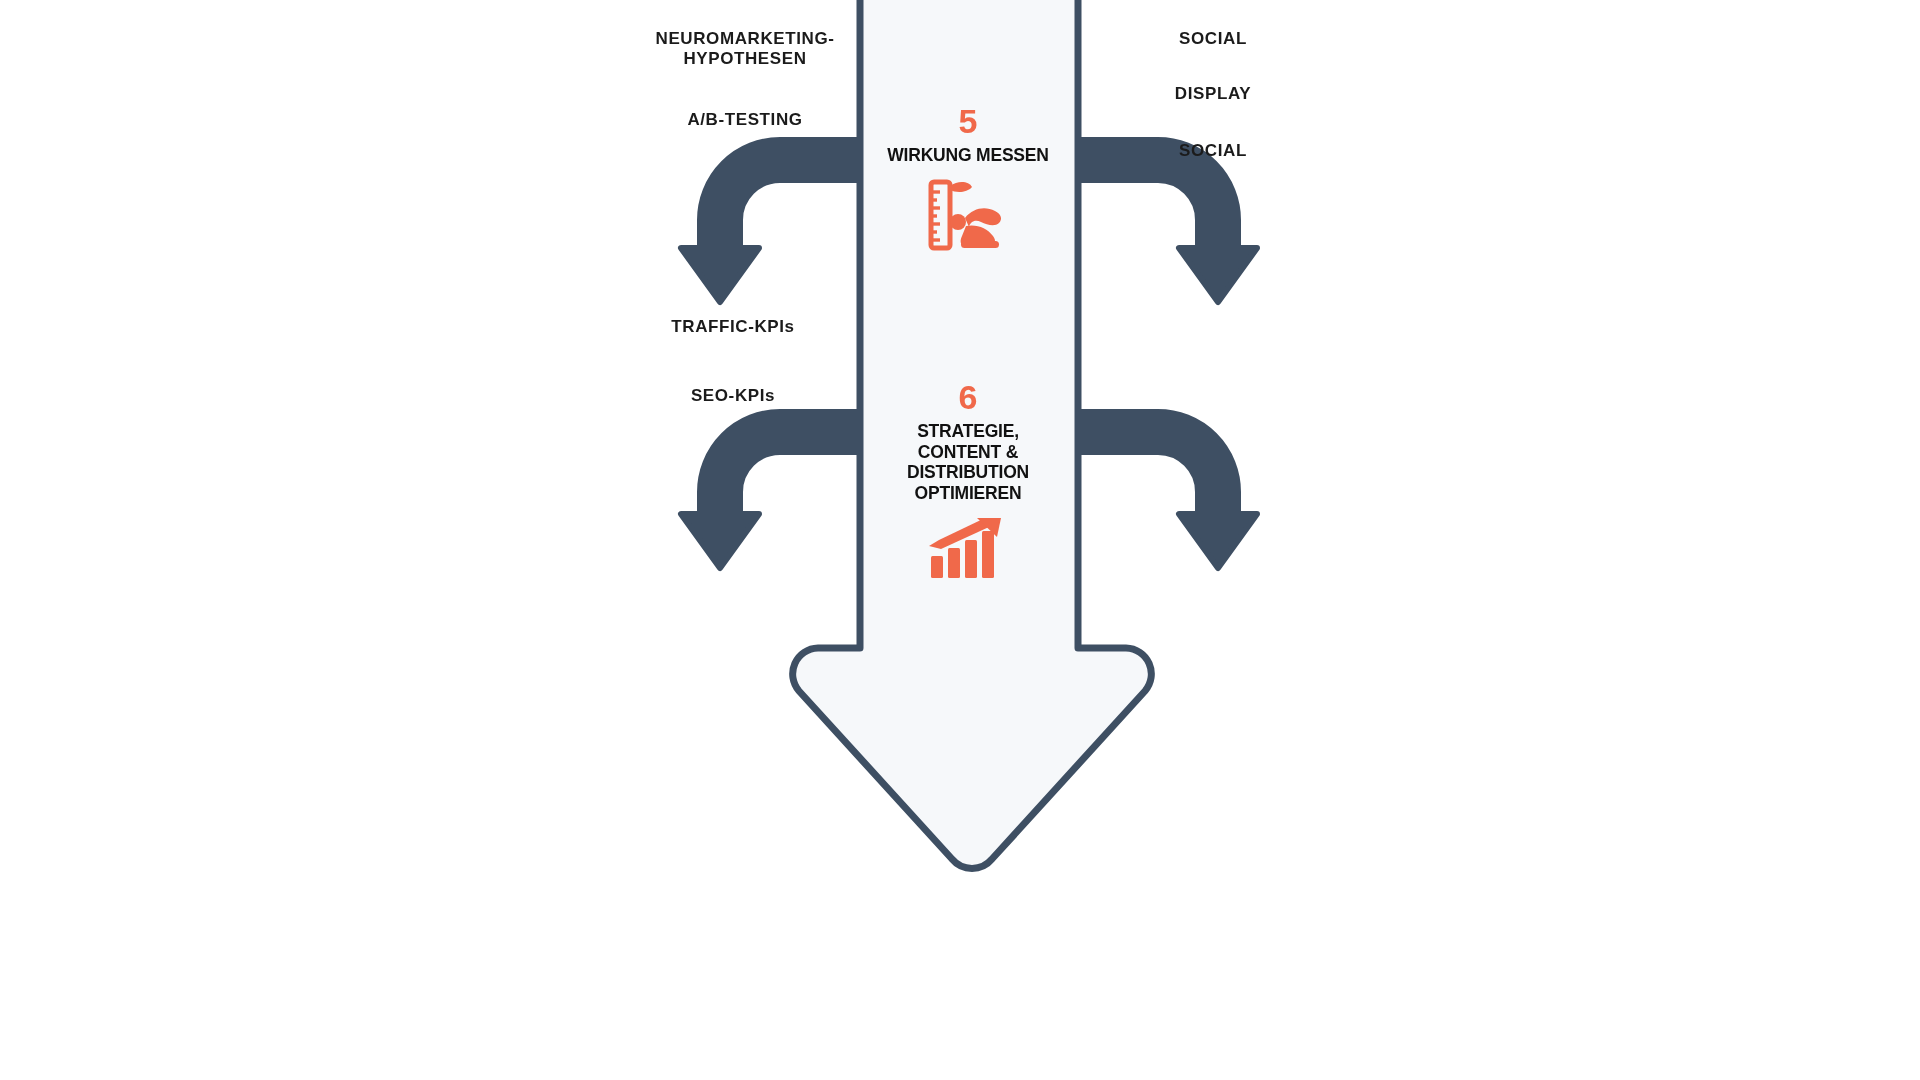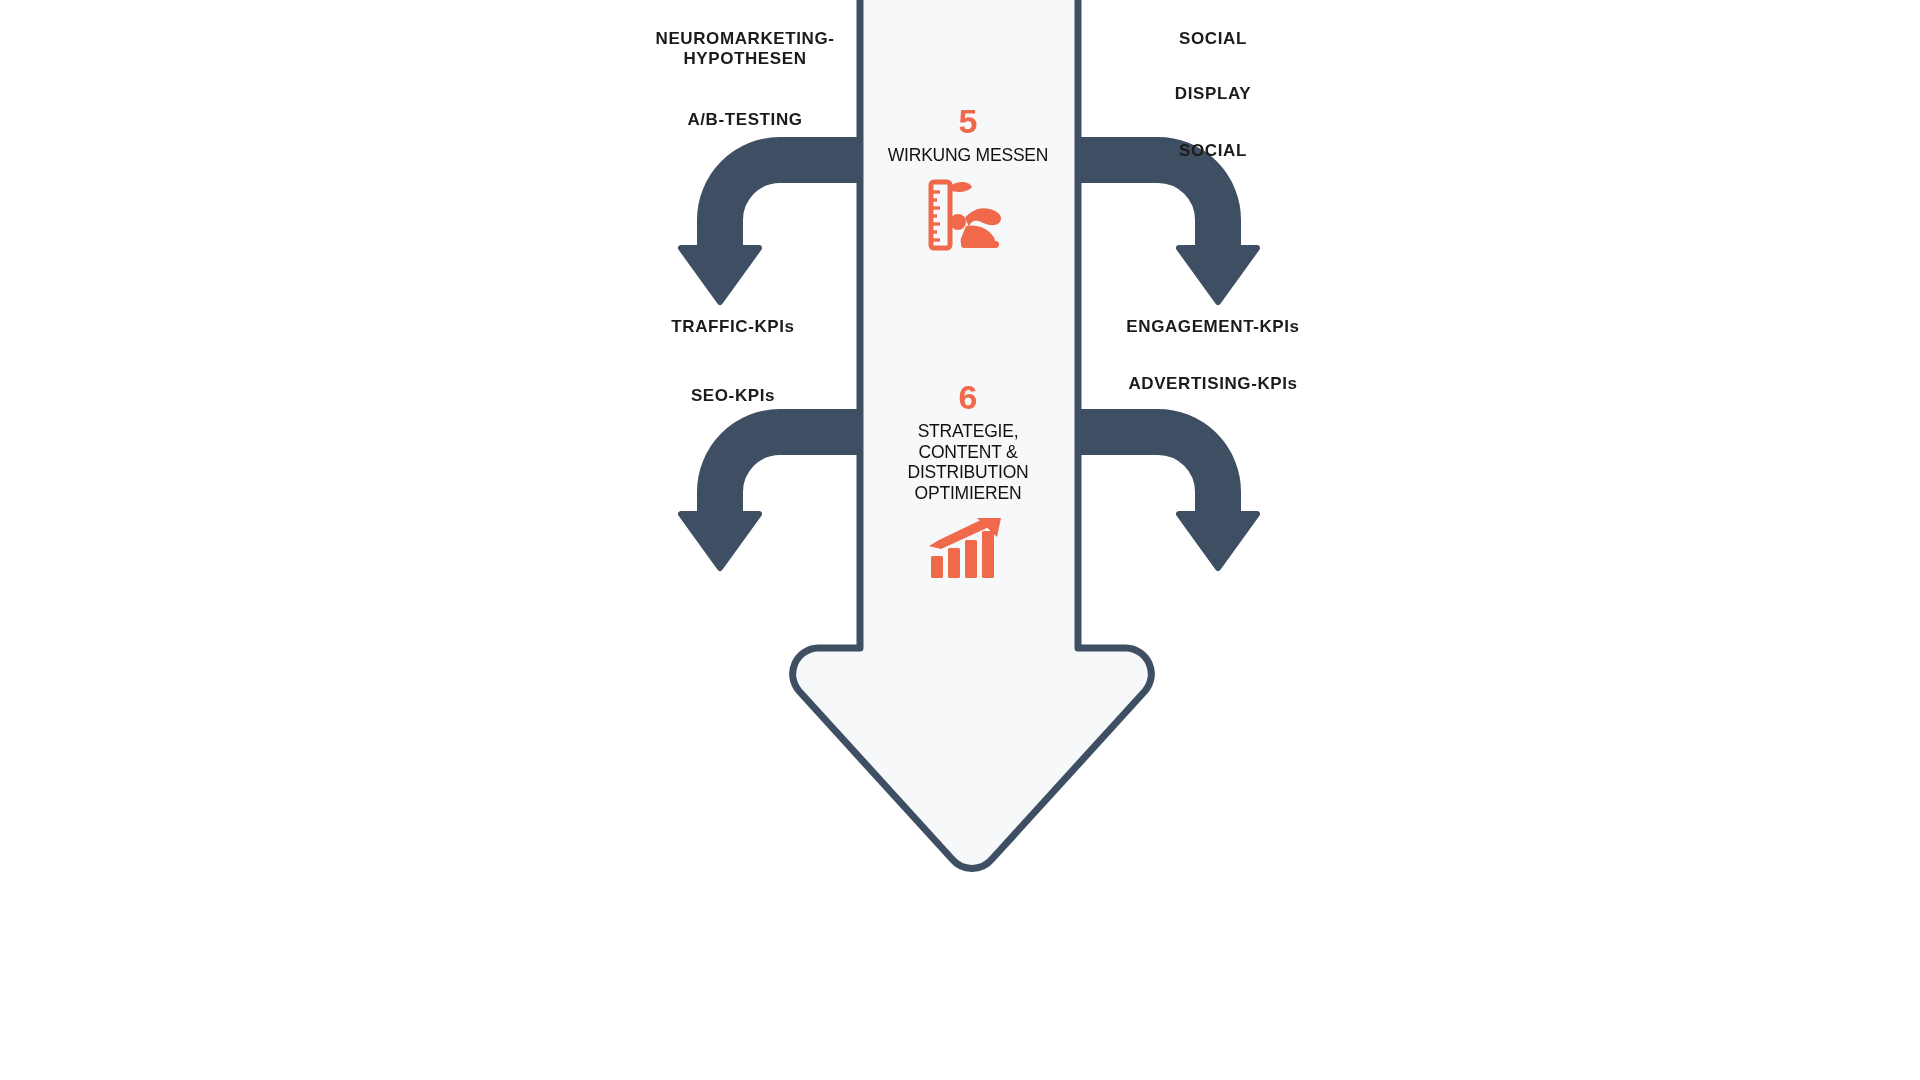--- a/index.html
+++ b/index.html
@@ -54,21 +54,21 @@
   .step-num {
     font-family: "Liberation Sans", sans-serif;
     font-weight: 700;
     font-size: 34px;
     line-height: 1;
     color: #F0694A;
     letter-spacing: 0px;
   }
   .step-title {
     font-family: "Liberation Sans", sans-serif;
-    font-weight: 400;
+    font-weight: 700;
     font-size: 17.5px;
     line-height: 1.18;
     color: #111111;
     letter-spacing: -0.2px;
     margin-top: 7px;
     white-space: pre-line;
   }
   .step-icon {
     margin: 0 auto;
     display: block;
@@ -138,24 +138,20 @@
     <div>SOCIAL</div>
     <div style="margin-top:14px;">DISPLAY</div>
     <div style="margin-top:15px;">SOCIAL</div>
   </div>
 
   <div class="side-label" style="left:588px; top:296px; width:290px;">
     <div>TRAFFIC-KPIs</div>
     <div style="margin-top:28px;">SEO-KPIs</div>
   </div>
 
-  <div class="side-label" style="left:1068px; top:296px; width:290px;">
-    <div>ENGAGEMENT-KPIs</div>
-    <div style="margin-top:16px;">ADVERTISING-KPIs</div>
-  </div>
 
   <div class="step-block" style="left:857px; top:104px;">
     <div class="step-num">5</div>
     <div class="step-title">WIRKUNG MESSEN</div>
 
     <svg class="step-icon" width="86" height="74" viewBox="0 0 86 74" style="margin-top:12px;">
 
       <rect x="6" y="4" width="19" height="66" rx="3" fill="none" stroke="#F0694A" stroke-width="5"></rect>
 
       <line x1="6" y1="14" x2="15" y2="14" stroke="#F0694A" stroke-width="3.4"></line>

